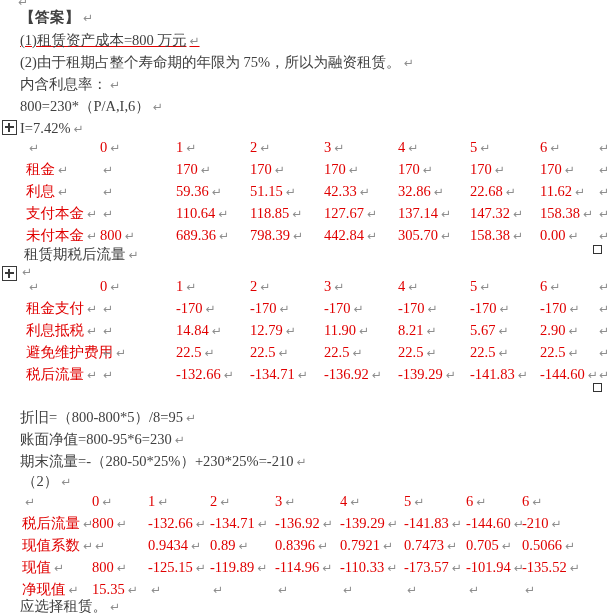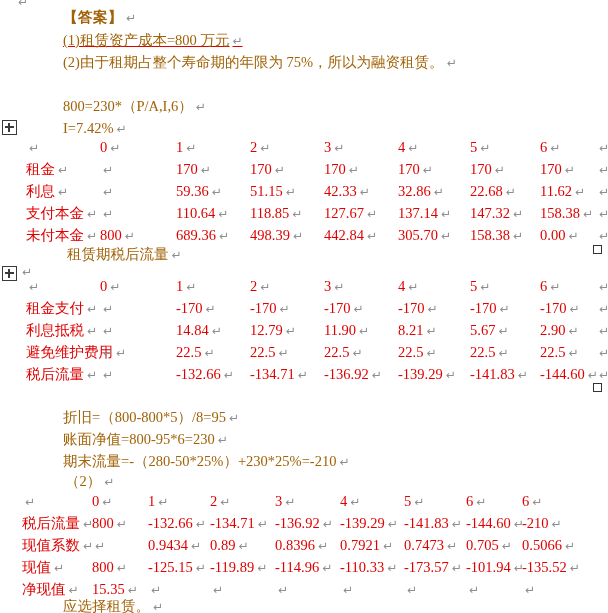--- a/index.html
+++ b/index.html
@@ -2,21 +2,21 @@
 <html><head>
 <meta charset="utf-8">
 <style>
   html,body{margin:0;padding:0;background:#fff;}
   #page{
     position:relative;width:608px;height:613px;background:#ffffff;overflow:hidden;
     font-family:"Liberation Serif","DejaVu Serif",serif;
     font-size:14.5px;color:#e00000;
   }
   .line{position:absolute;white-space:nowrap;line-height:18px;height:18px;}
-  .line .v{color:#a16207;margin-left:43px;}
+  .line .v{color:#404040;}
   .bold .v{font-weight:bold;letter-spacing:0.5px;}
   .mark{
     color:#8e8e8e;font-size:12px;margin-left:3px;
     font-family:"DejaVu Sans",sans-serif;vertical-align:baseline;
   }
   .table{position:absolute;}
   .trow{display:grid;height:22px;line-height:18px;align-items:start;}
   .t12 .trow{grid-template-columns:74px 76px 74px 74px 74px 72px 70px 56px 14px;}
   .t3  .trow{grid-template-columns:70px 56px 62px 65px 65px 64px 62px 56px 66px;}
   .cell{white-space:nowrap;padding-left:2px;overflow:visible;}
@@ -41,20 +41,21 @@
 <div id="page">
 
   <span class="stray-mark" style="left:18px;top:-5px;">↵</span>
 
   <div class="line bold" style="left:20px;top:8px;"><span class="v">【答案】</span><span class="mark">↵</span></div>
 
   <div class="line" style="left:20px;top:31px;text-decoration:underline;"><span class="v">(1)租赁资产成本=800 万元</span><span class="mark">↵</span></div>
 
   <div class="line" style="left:20px;top:53px;"><span class="v">(2)由于租期占整个寿命期的年限为 75%，所以为融资租赁。</span><span class="mark">↵</span></div>
 
+  <div class="line" style="left:20px;top:75px;"><span class="v">内含利息率：</span><span class="mark">↵</span></div>
 
   <div class="line" style="left:20px;top:97px;"><span class="v">800=230*（P/A,I,6）</span><span class="mark">↵</span></div>
 
   <div class="line" style="left:20px;top:119px;"><span class="v">I=7.42%</span><span class="mark">↵</span></div>
 
   <div class="move-handle" style="left:2px;top:120px;"></div>
 
   <div class="table t12" style="left:24px;top:138px;">
       <div class="trow">
         <div class="cell"><span class="mark">↵</span></div>
@@ -97,21 +98,21 @@
         <div class="cell"><span class="v">127.67</span><span class="mark">↵</span></div>
         <div class="cell"><span class="v">137.14</span><span class="mark">↵</span></div>
         <div class="cell"><span class="v">147.32</span><span class="mark">↵</span></div>
         <div class="cell"><span class="v">158.38</span><span class="mark">↵</span></div>
         <div class="cell"><span class="mark">↵</span></div>
       </div>
       <div class="trow">
         <div class="cell"><span class="v">未付本金</span><span class="mark">↵</span></div>
         <div class="cell"><span class="v">800</span><span class="mark">↵</span></div>
         <div class="cell"><span class="v">689.36</span><span class="mark">↵</span></div>
-        <div class="cell"><span class="v">498.39</span><span class="mark">↵</span></div>
+        <div class="cell"><span class="v">798.39</span><span class="mark">↵</span></div>
         <div class="cell"><span class="v">442.84</span><span class="mark">↵</span></div>
         <div class="cell"><span class="v">305.70</span><span class="mark">↵</span></div>
         <div class="cell"><span class="v">158.38</span><span class="mark">↵</span></div>
         <div class="cell"><span class="v">0.00</span><span class="mark">↵</span></div>
         <div class="cell"><span class="mark">↵</span></div>
       </div>
     </div>
 
   <div class="resize-handle" style="left:593px;top:245px;"></div>
 

